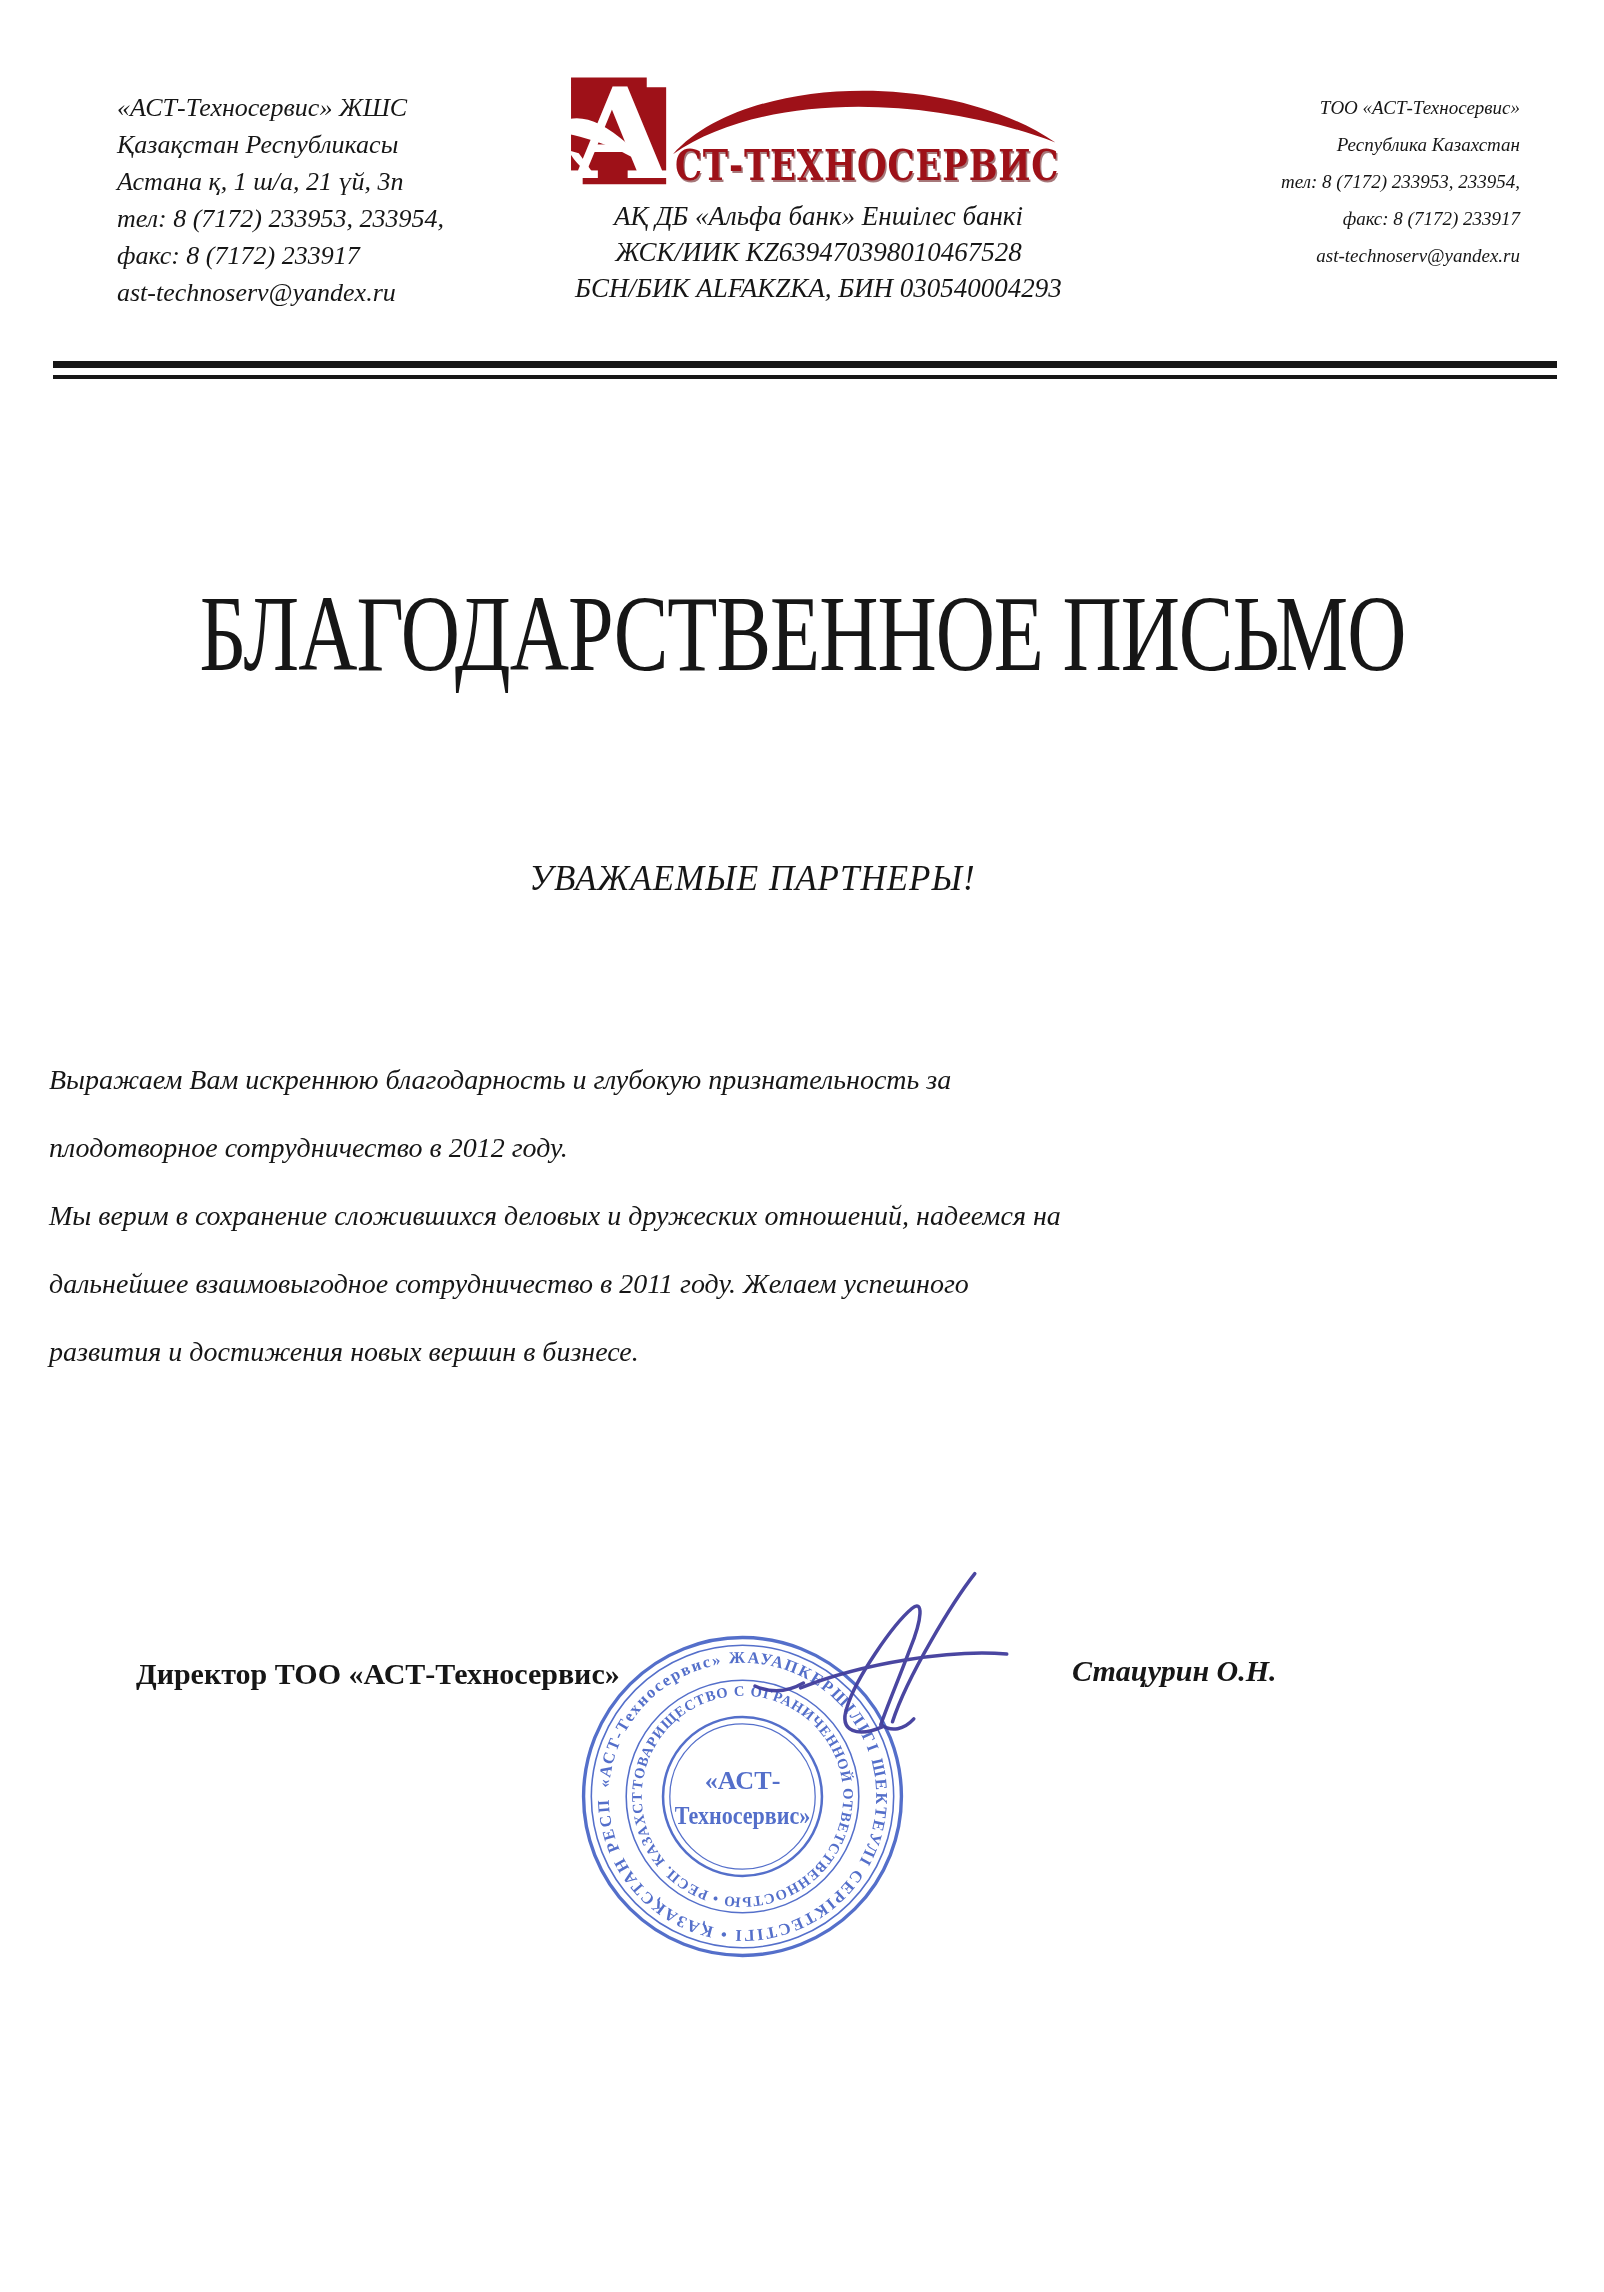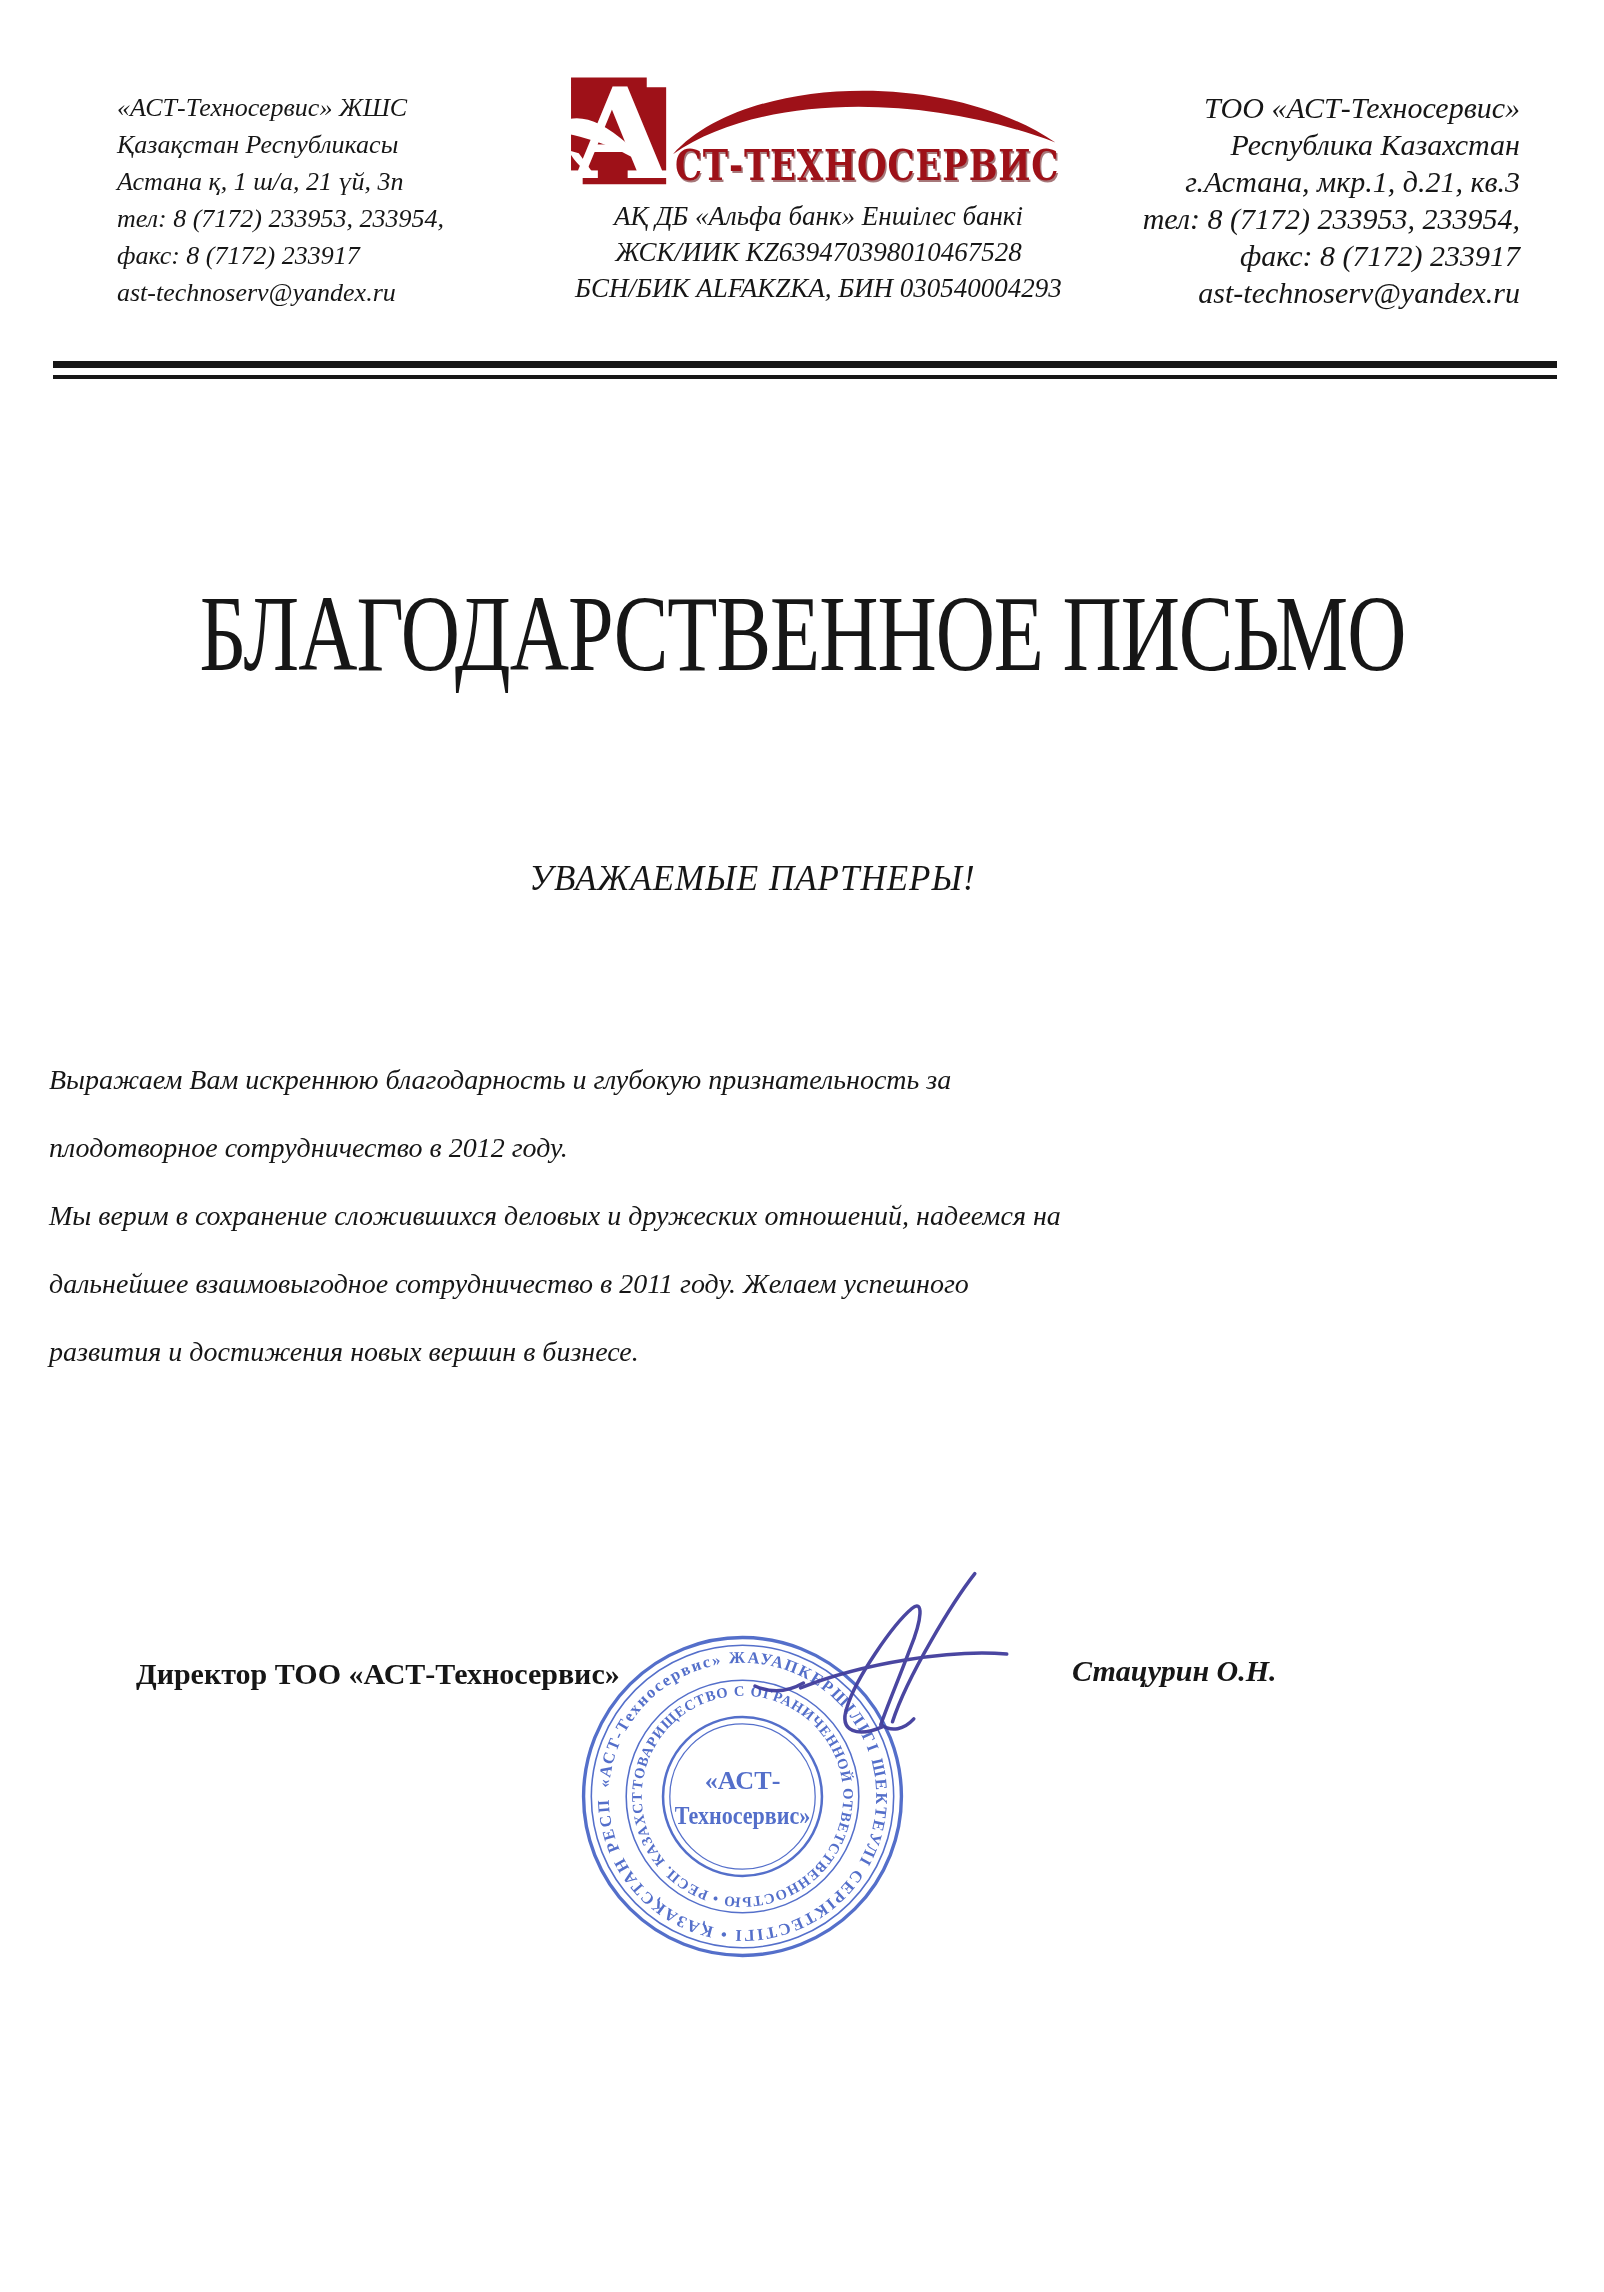--- a/index.html
+++ b/index.html
@@ -12,21 +12,21 @@
     font-family:"Liberation Serif","DejaVu Serif",serif;
     color:#161616;
   }
   
   .hdr-left{
     position:absolute;left:92px;top:89px;width:408px;
     font-style:italic;font-size:26px;line-height:37px;text-align:left;
   }
   .hdr-right{
     position:absolute;right:85px;top:89px;width:446px;
-    font-style:italic;font-size:30px;line-height:37px;text-align:right;
+    font-style:italic;font-size:19px;line-height:37px;text-align:right;
   }
   .hdr-center{
     position:absolute;left:442px;top:198px;width:728px;
     font-style:italic;font-size:27px;line-height:36px;text-align:center;
   }
   .hdr-line{white-space:nowrap;margin-left:25px;}
   .logo-svg{position:absolute;left:539px;top:53px;width:529px;height:146px;}
   
   .rule-thick{position:absolute;left:53px;top:361px;width:1504px;height:6.8px;background:#161616;}
   .rule-thin {position:absolute;left:53px;top:375px;width:1504px;height:3.9px;background:#161616;}
@@ -76,21 +76,20 @@
     <div class="hdr-line">Қазақстан Республикасы</div>
     <div class="hdr-line">Астана қ, 1 ш/а, 21 үй, 3п</div>
     <div class="hdr-line">тел: 8 (7172) 233953, 233954,</div>
     <div class="hdr-line">факс: 8 (7172) 233917</div>
     <div class="hdr-line">ast-technoserv@yandex.ru</div>
   </div>
 
   <div class="hdr-right">
     <div class="hdr-line">ТОО «АСТ-Техносервис»</div>
     <div class="hdr-line">Республика Казахстан</div>
-    <div class="hdr-line">г.Астана, мкр.1, д.21, кв.3</div>
     <div class="hdr-line">тел: 8 (7172) 233953, 233954,</div>
     <div class="hdr-line">факс: 8 (7172) 233917</div>
     <div class="hdr-line">ast-technoserv@yandex.ru</div>
   </div>
 
   <svg class="logo-svg" viewBox="0 0 545 150" aria-hidden="true">
 
     <path d="M33,25 h78 v10 h20 v100 h-86 v-9 h-12 Z" fill="#9e1118"></path>
 
     <text class="logo-a" x="84" y="129" text-anchor="middle" fill="#ffffff">А</text>

